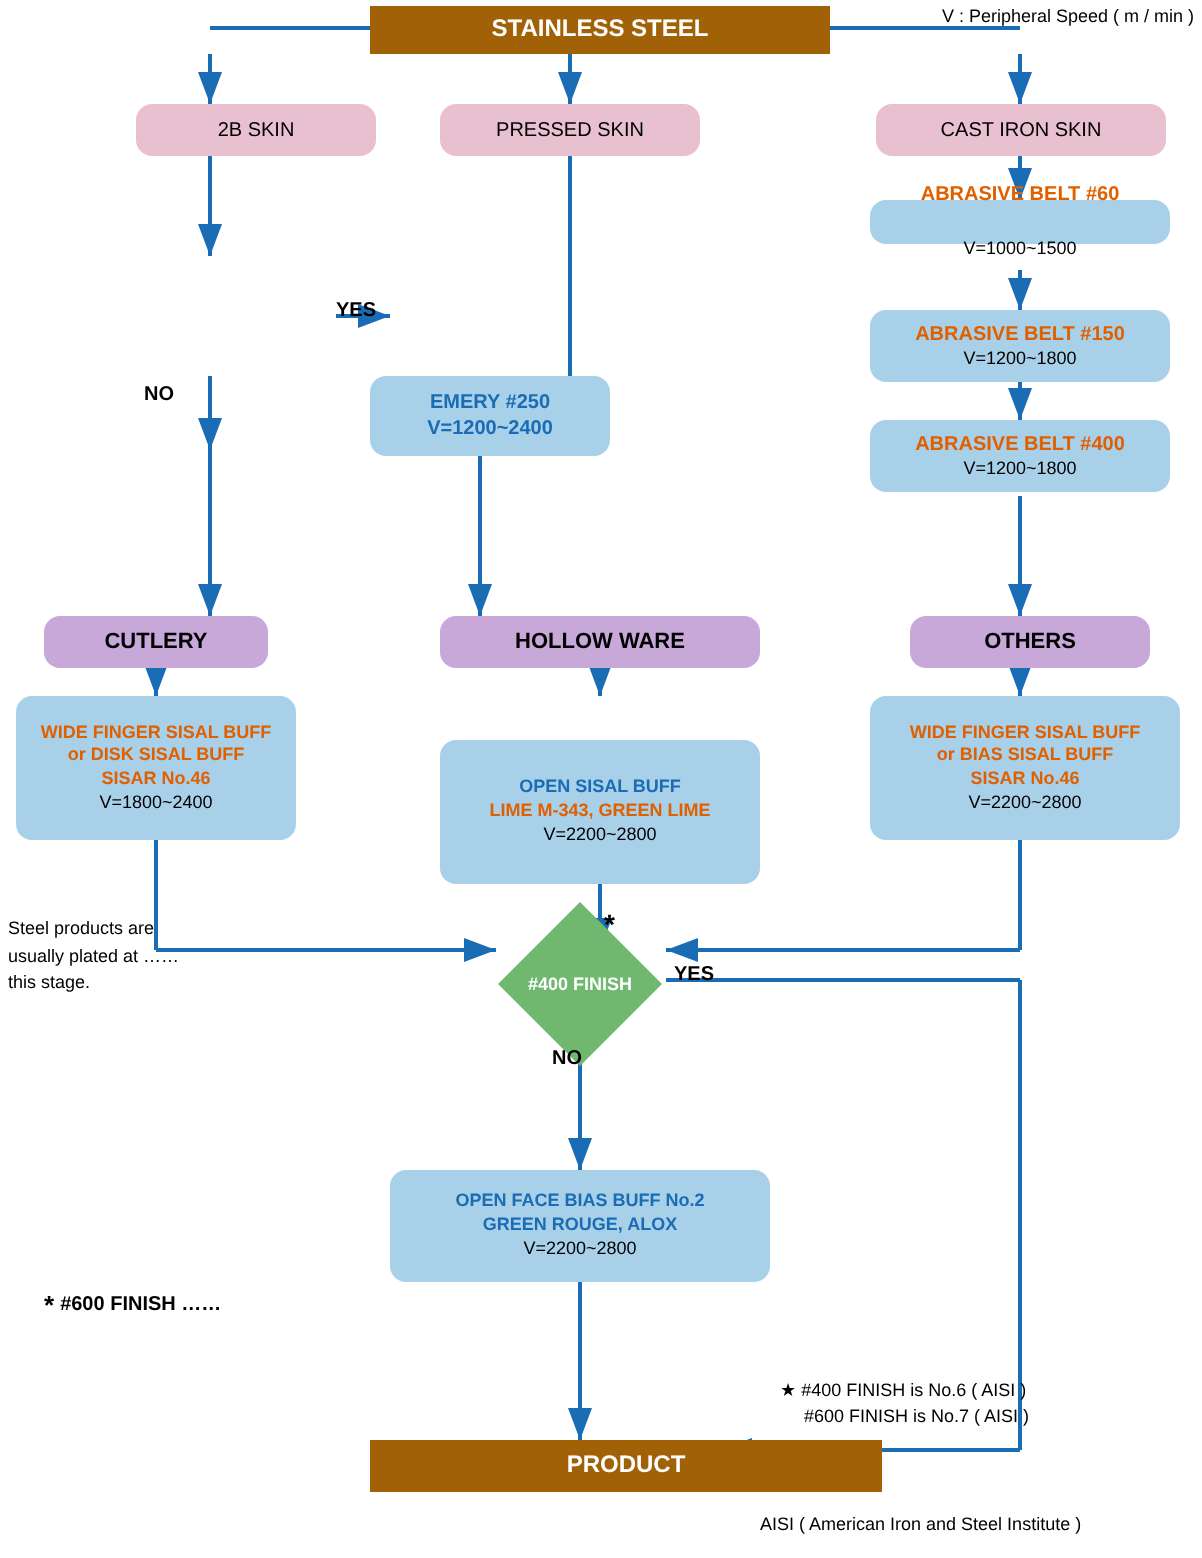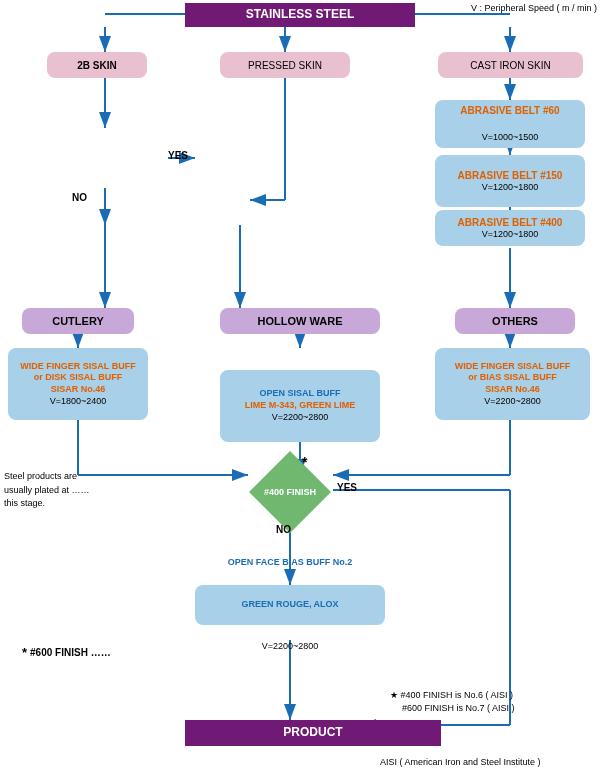--- a/index.html
+++ b/index.html
@@ -20,21 +20,21 @@
     
     .box {
       position: absolute;
       display: flex;
       align-items: center;
       justify-content: center;
       text-align: center;
       line-height: 1.3;
     }
     .box-blue {
-      background: #701a75;
+      background: #a16207;
       color: #fff;
       font-weight: bold;
       font-size: 12px;
     }
     .box-pink {
       background: #e8c0d0;
       color: #000;
       border-radius: 8px;
       font-size: 10px;
     }
@@ -133,48 +133,52 @@
   </svg>
 
   <div class="box box-blue" style="left:185px; top:3px; width:230px; height:24px;">
     <span>STAINLESS STEEL</span>
   </div>
 
   <div style="position:absolute; top:3px; right:4px; font-size:9px; color:#000;">
     <span>V : Peripheral Speed ( m / min )</span>
   </div>
 
-  <div class="box box-pink" style="left:47px; top:52px; width:100px; height:26px;font-weight:bold;">
+  <div class="box box-pink" style="left:68px; top:52px; width:120px; height:26px;">
     <span>2B SKIN</span>
   </div>
 
   <div class="box box-pink" style="left:220px; top:52px; width:130px; height:26px;">
     <span>PRESSED SKIN</span>
   </div>
 
   <div class="box box-pink" style="left:438px; top:52px; width:145px; height:26px;">
     <span>CAST IRON SKIN</span>
   </div>
 
 
   <div style="position:absolute; left:168px; top:150px; font-size:10px; font-weight:bold;">
     <span>YES</span>
   </div>
 
   <div style="position:absolute; left:72px; top:192px; font-size:10px; font-weight:bold;">
     <span>NO</span>
   </div>
 
-
-  <div class="box box-lightblue" style="left:435px; top:100px; width:150px; height:48px; flex-direction:column;">
+  <div class="box box-lightblue" style="left:185px; top:188px; width:120px; height:40px; flex-direction:column;">
+    <div style="font-weight:bold; color:#1a6cb5;"><span>EMERY #250
+V=1200~2400</span></div>
+  </div>
+
+  <div class="box box-lightblue" style="left:435px; top:100px; width:150px; height:22px; flex-direction:column;">
     <div style="font-weight:bold; color:#e06000; font-size:10px;"><span>ABRASIVE BELT #60</span></div>
     <div style="font-size:9px;margin-top:15px;"><span>V=1000~1500</span></div>
   </div>
 
-  <div class="box box-lightblue" style="left:435px; top:155px; width:150px; height:52px; flex-direction:column;">
+  <div class="box box-lightblue" style="left:435px; top:155px; width:150px; height:36px; flex-direction:column;">
     <div style="font-weight:bold; color:#e06000; font-size:10px;"><span>ABRASIVE BELT #150</span></div>
     <div style="font-size:9px;"><span>V=1200~1800</span></div>
   </div>
 
   <div class="box box-lightblue" style="left:435px; top:210px; width:150px; height:36px; flex-direction:column;">
     <div style="font-weight:bold; color:#e06000; font-size:10px;"><span>ABRASIVE BELT #400</span></div>
     <div style="font-size:9px;"><span>V=1200~1800</span></div>
   </div>
 
   <div class="box box-purple" style="left:220px; top:308px; width:160px; height:26px;">
@@ -221,32 +225,32 @@
   </div>
 
   <div style="position:absolute; left:337px; top:482px; font-size:10px; font-weight:bold;">
     <span>YES</span>
   </div>
 
   <div style="position:absolute; left:276px; top:524px; font-size:10px; font-weight:bold;">
     <span>NO</span>
   </div>
 
-  <div class="box box-lightblue" style="left:195px; top:585px; width:190px; height:40px; flex-direction:column; padding:4px;gap:30px;">
+  <div class="box box-lightblue" style="left:195px; top:585px; width:190px; height:56px; flex-direction:column; padding:4px;">
     <div style="font-weight:bold; color:#1a6cb5; font-size:9px;"><span>OPEN FACE BIAS BUFF No.2</span></div>
     <div style="font-weight:bold; color:#1a6cb5; font-size:9px;"><span>GREEN ROUGE, ALOX</span></div>
     <div style="font-size:9px;"><span>V=2200~2800</span></div>
   </div>
 
   <div style="position:absolute; left:22px; top:645px; font-size:10px; font-weight:bold; display:flex; align-items:center; gap:3px;">
     <span style="font-size:13px;"><span>*</span></span>
     <span>#600 FINISH ……</span>
   </div>
 
-  <div style="position:absolute; left:4px; top:458px; font-size:9px; line-height:1.5; color:#000; width:95px;margin-top:12px;">
+  <div style="position:absolute; left:4px; top:458px; font-size:9px; line-height:1.5; color:#000; width:95px;">
     <span style="white-space:pre-line;">Steel products are
 usually plated at ……
 this stage.</span>
   </div>
 
   <div class="box box-blue" style="left:185px; top:720px; width:256px; height:26px;">
     <span>PRODUCT</span>
   </div>
 
   <div style="position:absolute; left:390px; top:690px; font-size:9px; color:#000;">

